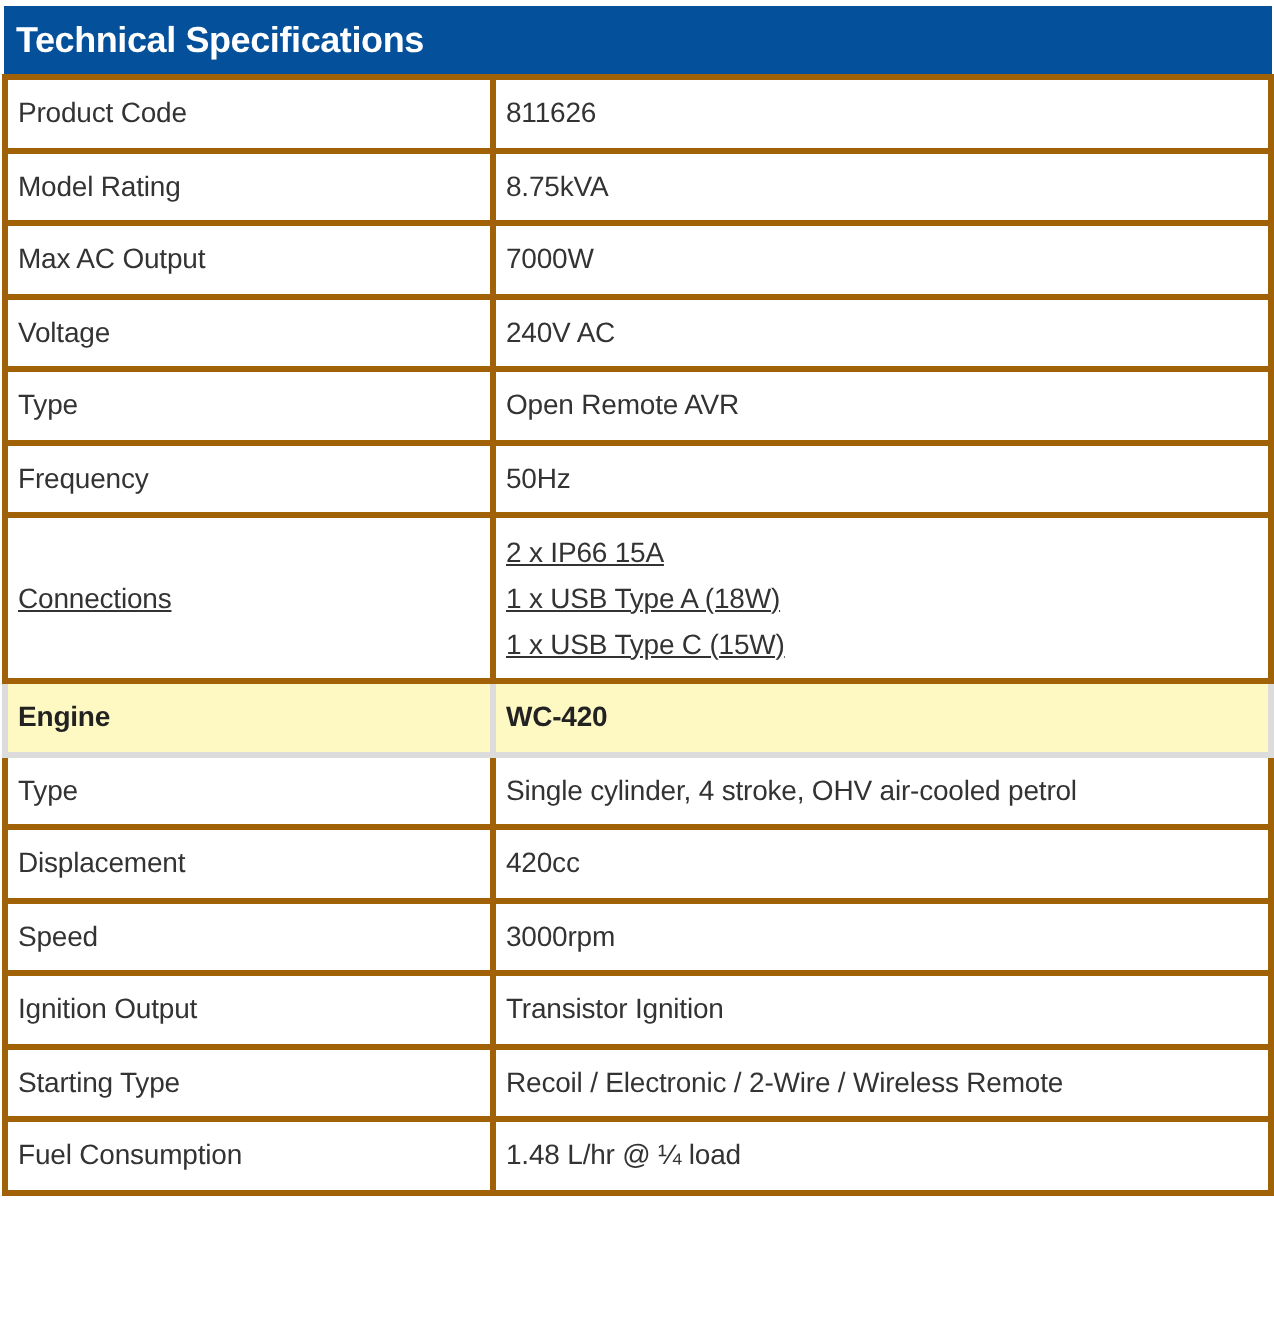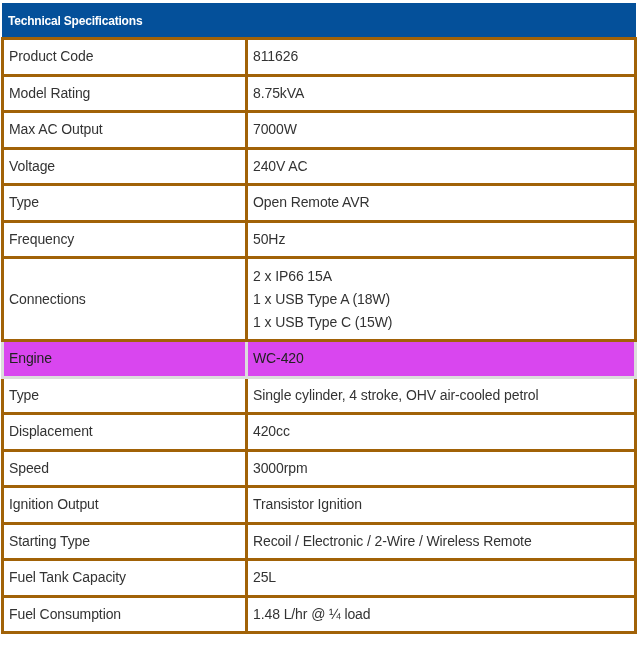--- a/index.html
+++ b/index.html
@@ -21,38 +21,38 @@
       font-size: 14px;
       color: #333333;
     }
     .specs col.c1 { width: 244px; }
     .specs col.c2 { width: 389px; }
     .specs th.title {
       background: #04509a;
       color: #ffffff;
       text-align: left;
       font-weight: bold;
-      font-size: 12px;
+      font-size: 18px;
       height: 33px;
       padding: 0 5px;
       border: 1px solid #04509a;
       letter-spacing: -0.2px;
     }
     .specs td {
       border: 3px solid #a16207;
       padding: 0 5px;
       height: 33.5px;
       vertical-align: middle;
       line-height: 23px;
       letter-spacing: -0.1px;
     }
-    .specs tr.multi td { height: 80px; }
+    .specs tr.multi td { height: 80px; text-decoration: underline; }
     .specs tr.section td {
-      background: #d946ef;
-      font-weight: normal;
+      background: #fef9c3;
+      font-weight: bold;
       border-color: #dcdcdc;
       color: #222222;
     }
     .line { display: block; }
   </style>
 </head>
 <body>
 
 <table class="specs">
   <colgroup>
@@ -115,21 +115,17 @@
     </tr>
     <tr>
       <td>Ignition Output</td>
       <td>Transistor Ignition</td>
     </tr>
     <tr>
       <td>Starting Type</td>
       <td>Recoil / Electronic / 2-Wire / Wireless Remote</td>
     </tr>
     <tr>
-      <td>Fuel Tank Capacity</td>
-      <td>25L</td>
-    </tr>
-    <tr>
       <td>Fuel Consumption</td>
       <td>1.48 L/hr @ ¼ load</td>
     </tr>
   </tbody>
 </table>
 
 </body></html>

